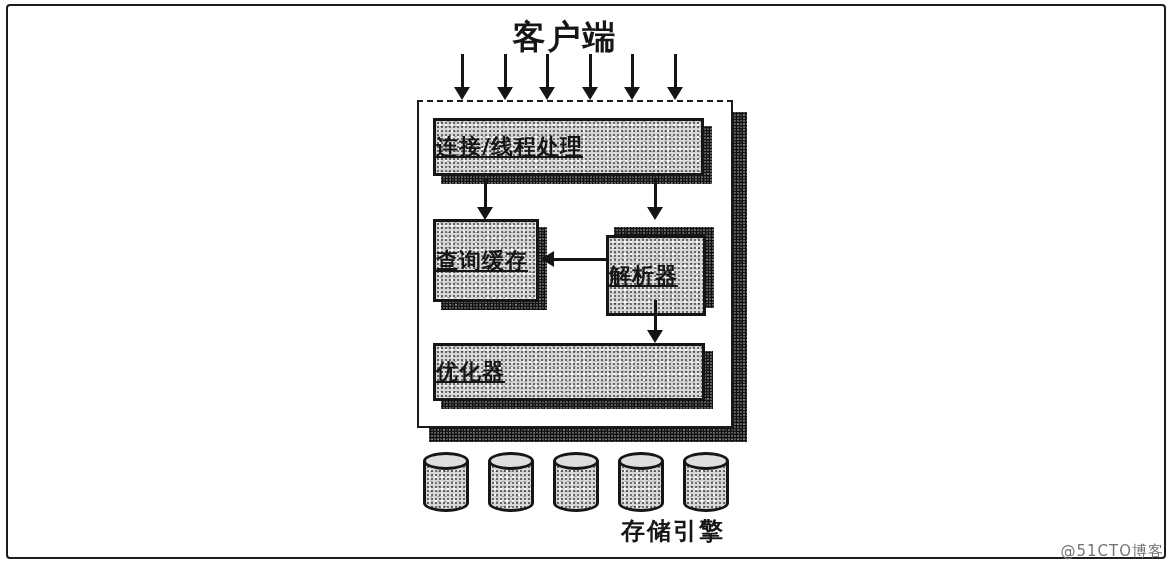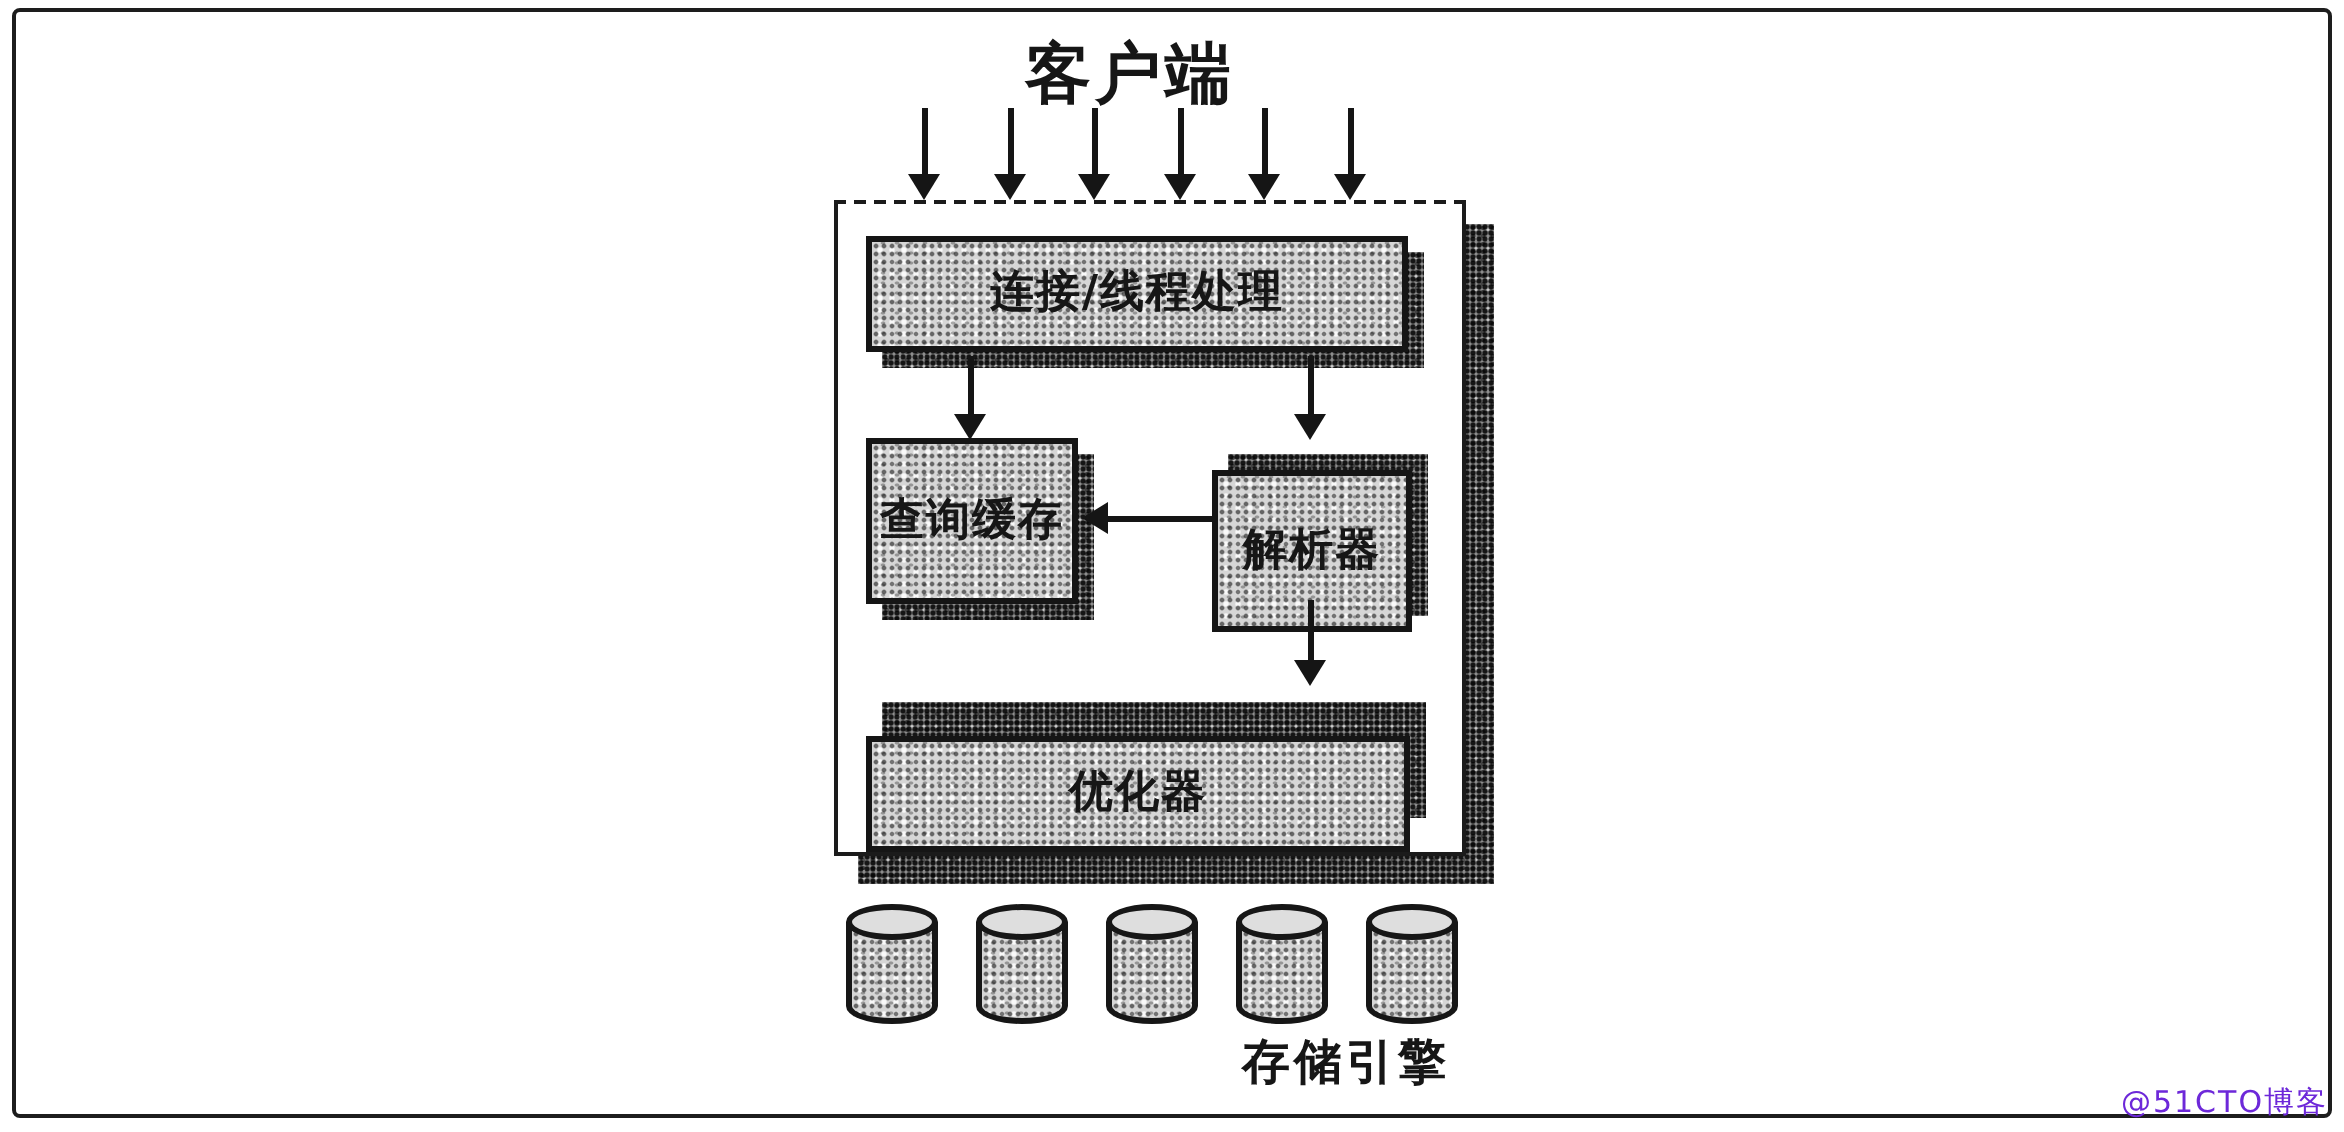--- a/index.html
+++ b/index.html
@@ -34,45 +34,46 @@
   .client-label {
     position:absolute; left:407px; top:15px; width:316px;
     text-align:center; font-size:33px; font-weight:bold; letter-spacing:2px;
   }
   .storage-label {
     position:absolute; left:425px; top:515px; width:300px;
     text-align:right; font-size:24px; font-weight:bold; letter-spacing:2px;
   }
   .watermark {
     position:absolute; right:8px; bottom:5px;
-    font-size:15px; color:#6d28d9; letter-spacing:1px;
+    font-size:15px; color:#737373; letter-spacing:1px;
   }
   
   .server-shadow { position:absolute; left:429px; top:112px; width:318px; height:330px; }
   .server-box {
     position:absolute; left:417px; top:100px; width:316px; height:328px;
     background:#ffffff; border:2.5px solid #1b1b1b; border-top-style:dashed;
     box-sizing:border-box;
   }
   
   .ibox {
     position:absolute; border:3px solid #151515; box-sizing:border-box;
-    display:flex; align-items:center; justify-content:center;
+    display:flex; align-items:center; justify-content:flex-start;
     font-weight:bold; font-size:22px; text-align:center; line-height:1.25;
     letter-spacing:1px;
+    text-decoration:underline;
   }
   .ishadow { position:absolute; }
   .conn-shadow  { left:441px; top:126px; width:271px; height:58px; }
   .conn-box     { left:433px; top:118px; width:271px; height:58px; }
   .qc-shadow    { left:441px; top:227px; width:106px; height:83px; }
   .qc-box       { left:433px; top:219px; width:106px; height:83px; flex-direction:row; }
   .parser-shadow{ left:614px; top:227px; width:100px; height:81px; }
   .parser-box   { left:606px; top:235px; width:100px; height:81px; }
   .opt-shadow   { left:441px; top:351px; width:272px; height:58px; }
-  .opt-box      { left:433px; top:343px; width:272px; height:58px;margin-top:25px; }
+  .opt-box      { left:433px; top:343px; width:272px; height:58px; }
   
   .arrow { position:absolute; display:flex; }
   .arrow-down { flex-direction:column; align-items:center; width:16px; }
   .arrow-down .shaft { width:3px; flex:1; background:#151515; }
   .arrow-down .head  { width:0; height:0;
     border-left:8px solid transparent; border-right:8px solid transparent;
     border-top:13px solid #151515; }
   .arrow-left { flex-direction:row; align-items:center; height:16px; }
   .arrow-left .head { width:0; height:0;
     border-top:8px solid transparent; border-bottom:8px solid transparent;

